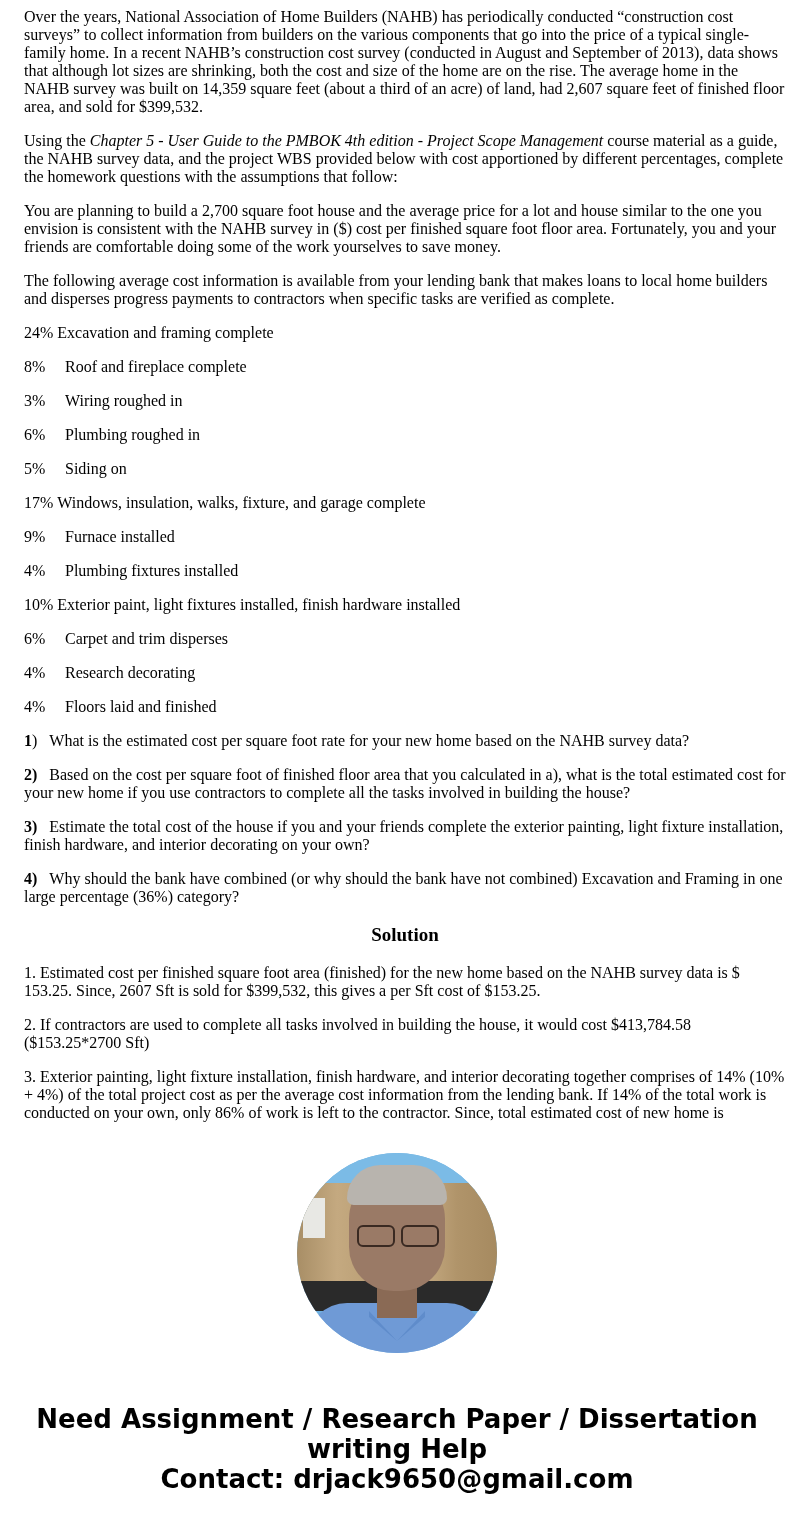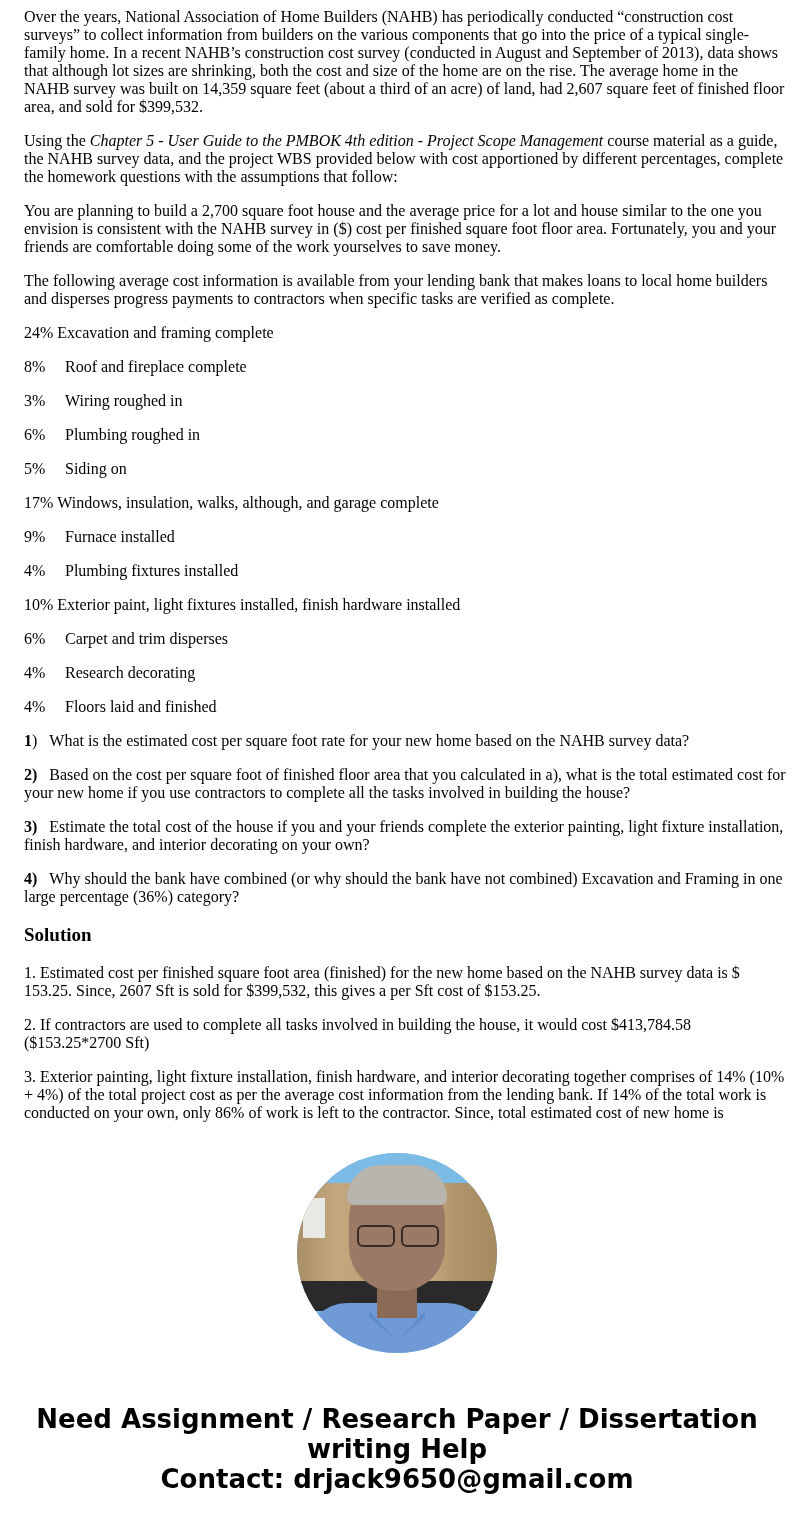--- a/index.html
+++ b/index.html
@@ -48,20 +48,21 @@
   }
   .q-gap {
     display: inline-block;
     width: 12px;
   }
   h3.solution-heading {
     font-size: 19px;
     font-weight: bold;
     margin: 18px 0 18px 0;
     line-height: 22px;
+    text-align: center;
   }
   .avatar-wrap {
     position: absolute;
     left: 297px;
     top: 1153px;
     width: 200px;
     height: 200px;
     border-radius: 50%;
     overflow: hidden;
     background: #6fb0e0;
@@ -158,21 +159,21 @@
     <div class="wbs-item">
         <span class="wbs-pct short">6%</span>
         <span>Plumbing roughed in</span>
       </div>
     <div class="wbs-item">
         <span class="wbs-pct short">5%</span>
         <span>Siding on</span>
       </div>
     <div class="wbs-item">
         <span class="wbs-pct long">17%</span>
-        <span>Windows, insulation, walks, although, and garage complete</span>
+        <span>Windows, insulation, walks, fixture, and garage complete</span>
       </div>
     <div class="wbs-item">
         <span class="wbs-pct short">9%</span>
         <span>Furnace installed</span>
       </div>
     <div class="wbs-item">
         <span class="wbs-pct short">4%</span>
         <span>Plumbing fixtures installed</span>
       </div>
     <div class="wbs-item">

